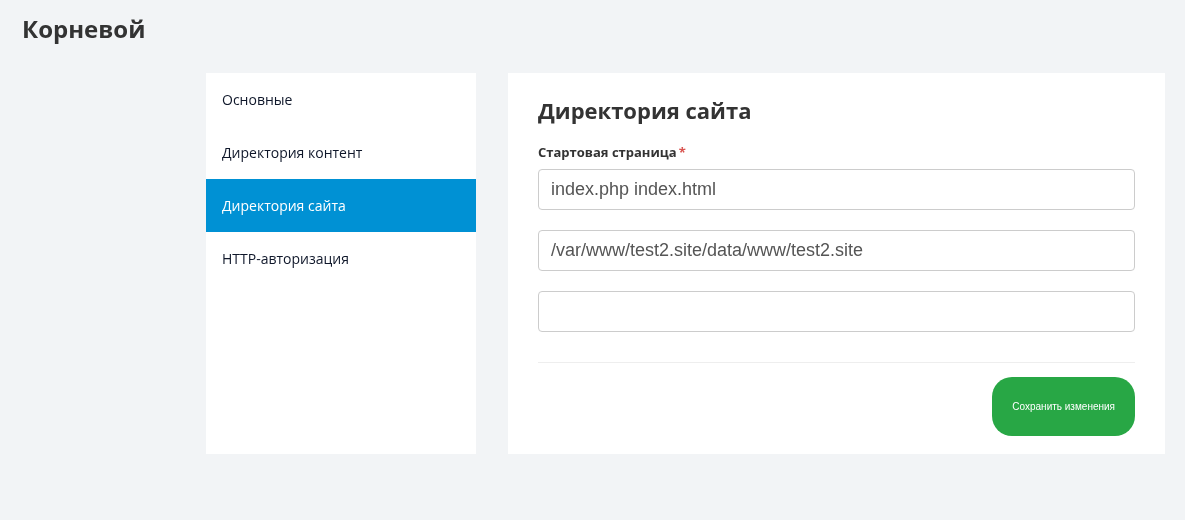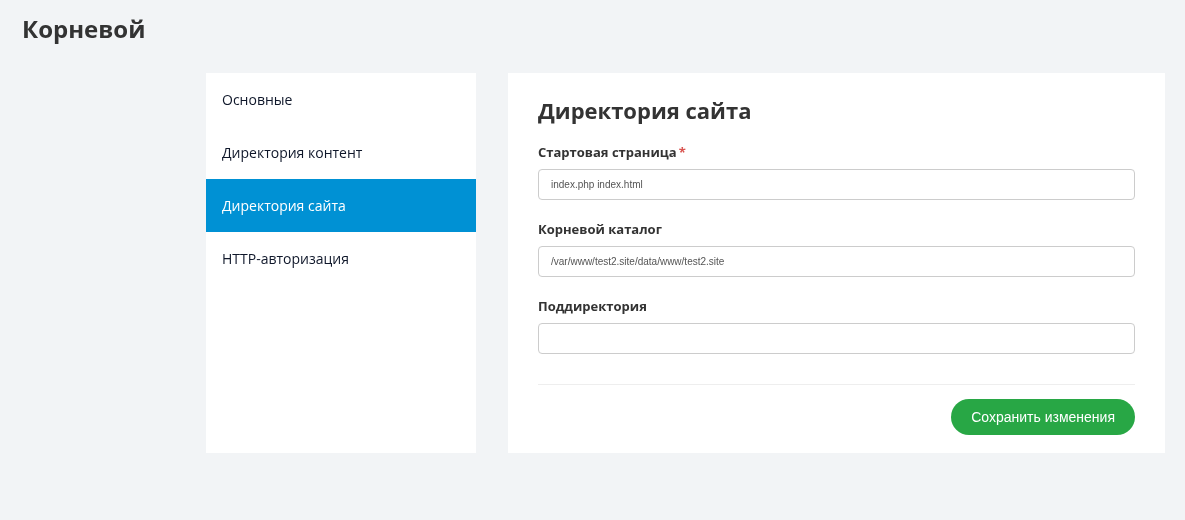--- a/index.html
+++ b/index.html
@@ -58,41 +58,41 @@
       color: #333;
       margin-bottom: 8px;
     }
     .required {
       color: #d9534f;
       margin-left: 2px;
     }
     .form-input {
       width: 100%;
       padding: 9px 12px;
-      font-size: 10px;
+      font-size: 18px;
       color: #555;
       border: 1px solid #ccc;
       border-radius: 4px;
       background: #fff;
       outline: none;
     }
     .divider {
       border: none;
       border-top: 1px solid #eee;
       margin: 30px 0 14px 0;
     }
     .actions {
       text-align: right;
     }
     .save-button {
       background: #28a745;
       color: #fff;
       border: none;
-      padding: 10px 20px;
-      font-size: 14px;
+      padding: 24px 20px;
+      font-size: 10px;
       border-radius: 20px;
       cursor: pointer;
       font-weight: 400;
     }
   </style>
 </head>
 <body>
 
 <h1 class="page-title">Корневой</h1>
 
@@ -108,26 +108,24 @@
     <h2 class="content-title">Директория сайта</h2>
 
     <div class="form-group">
       <label class="form-label">
         <span>Стартовая страница</span><span class="required">*</span>
       </label>
       <input type="text" class="form-input" value="index.php index.html" style="">
     </div>
 
     <div class="form-group">
-      <label class="form-label">Корневой каталог</label>
       <input type="text" class="form-input" value="/var/www/test2.site/data/www/test2.site" style="">
     </div>
 
     <div class="form-group">
-      <label class="form-label">Поддиректория</label>
       <input type="text" class="form-input" value="" style="">
     </div>
 
     <hr class="divider">
 
     <div class="actions">
       <button class="save-button">Сохранить изменения</button>
     </div>
   </main>
 </div>

